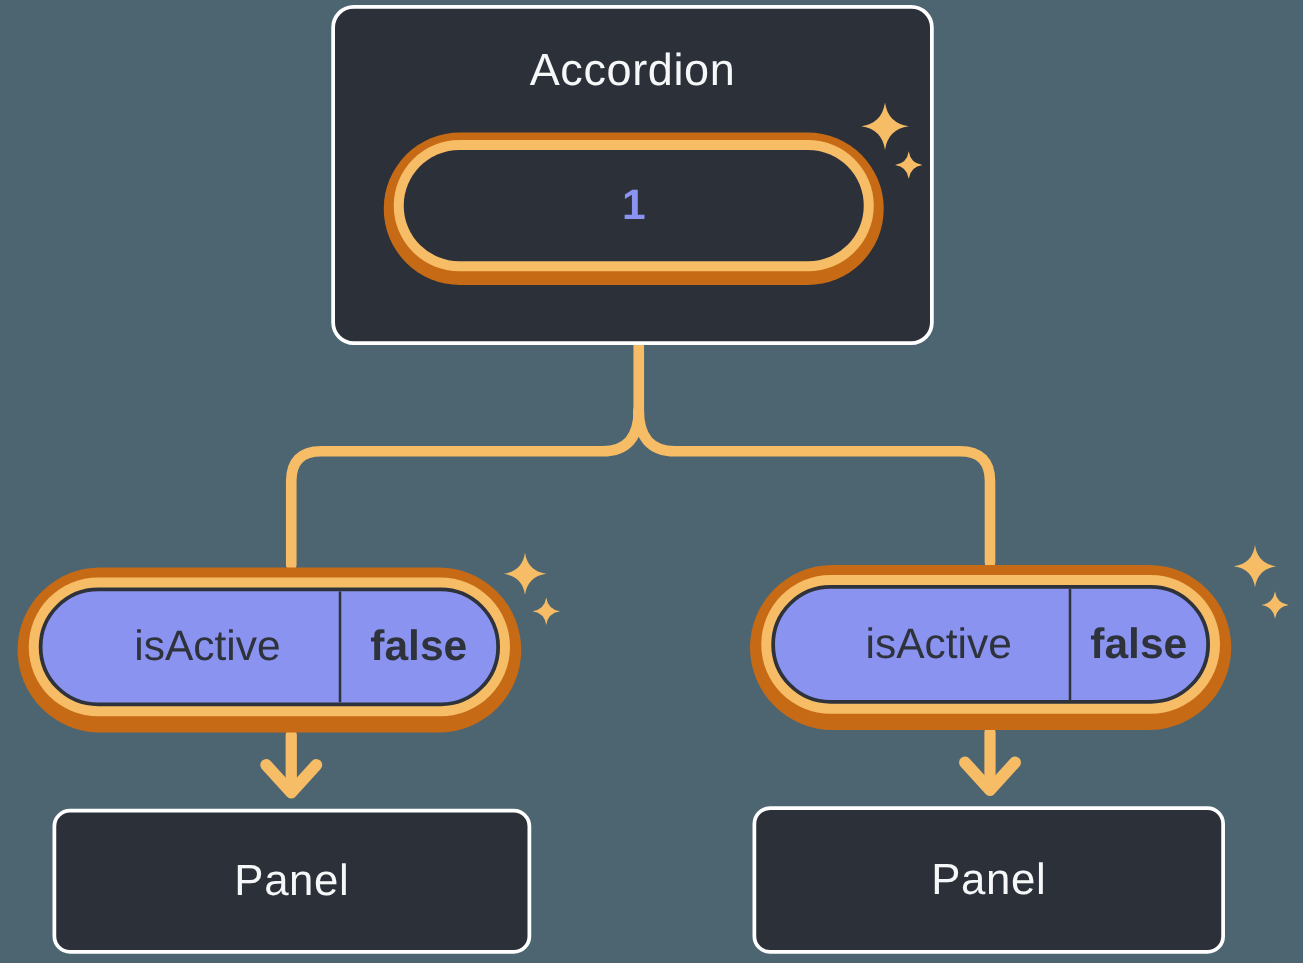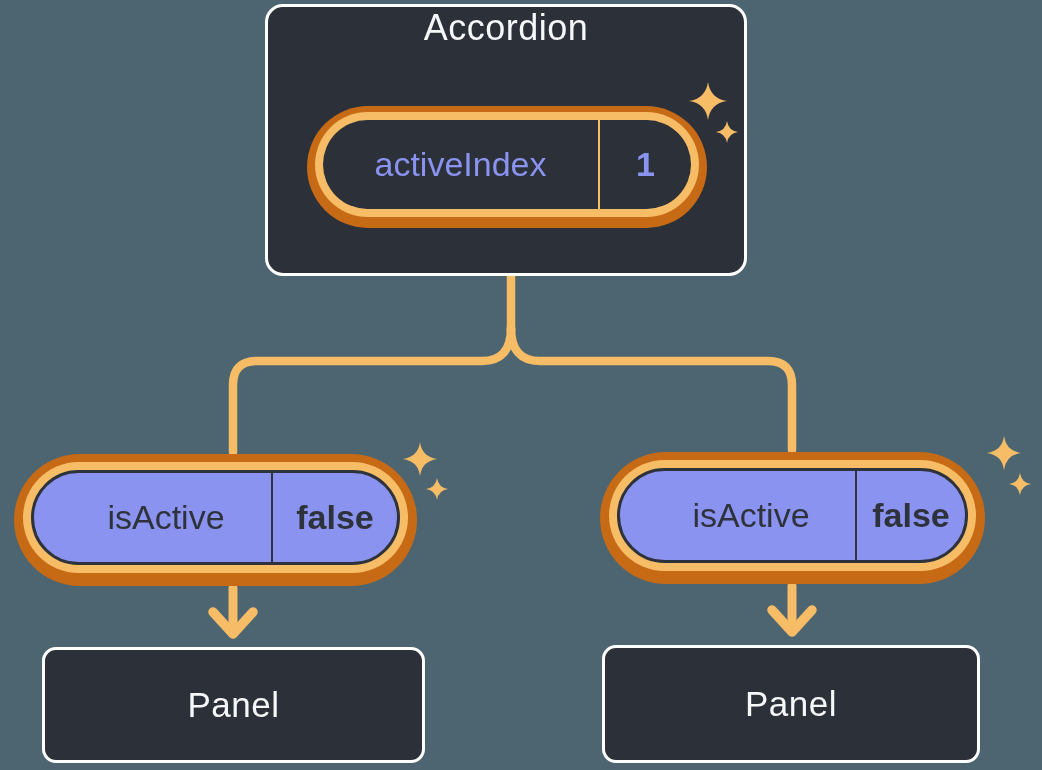--- a/index.html
+++ b/index.html
@@ -26,21 +26,21 @@
     border-radius:18px;
     box-sizing:border-box;
     z-index:2;
   }
   .card-title{
     color:var(--light-text,#F6F7F9);
     font-size:36px;font-weight:500;
     text-align:center;letter-spacing:.5px;
   }
   #accordion-card{left:265px;top:4px;width:482px;height:272px;}
-  #accordion-card .card-title{}
+  #accordion-card .card-title{margin-top:28px;}
   #panel-left{left:42px;top:647px;width:383px;height:116px;border-radius:14px;}
   #panel-right{left:602px;top:645px;width:378px;height:118px;border-radius:14px;}
   .panel-title{
     width:100%;height:100%;display:flex;align-items:center;justify-content:center;
     color:var(--light-text,#F6F7F9);font-size:35px;font-weight:400;letter-spacing:.5px;
   }
 
   
   .pill-outer{
     position:absolute;z-index:3;
@@ -100,21 +100,20 @@
     <path class="arrow-head" d="M772 610 L792 632 L812 610"></path>
   </svg>
 
   <div class="card" id="accordion-card">
     <div class="card-title">Accordion</div>
   </div>
 
   <div class="pill-outer" id="state-pill">
     <div class="pill-inner">
       <div class="pill-body">
-        <div class="pill-label">activeIndex</div>
         <div class="pill-value">1</div>
       </div>
     </div>
   </div>
 
   <div class="pill-outer prop-pill" id="prop-pill-left">
     <div class="pill-inner">
       <div class="pill-body">
         <div class="pill-label">isActive</div>
         <div class="pill-value">false</div>

